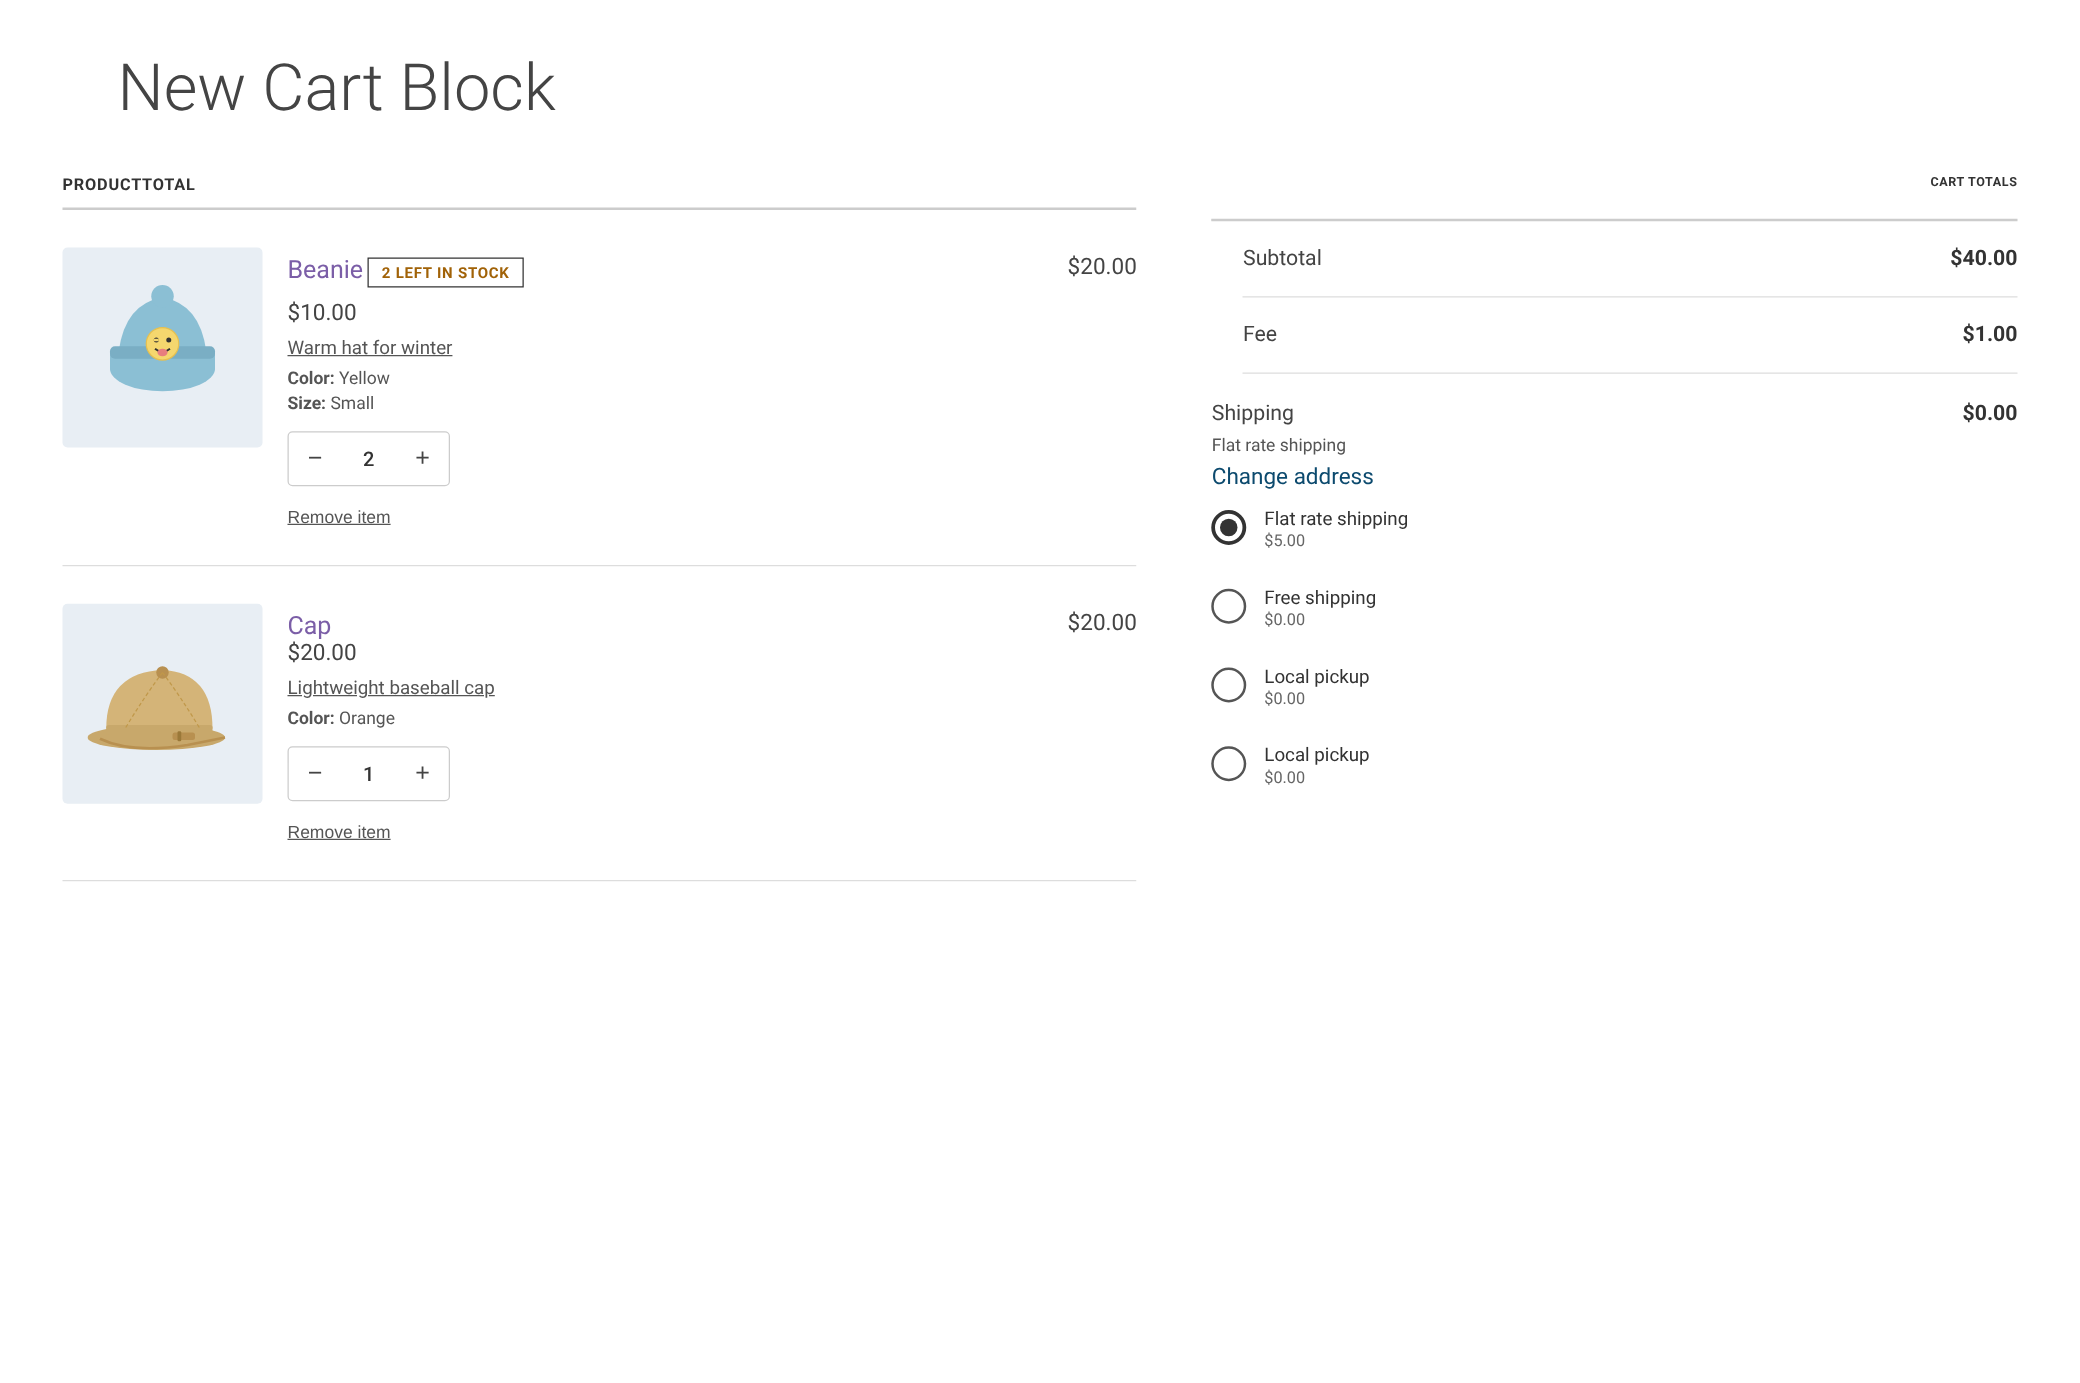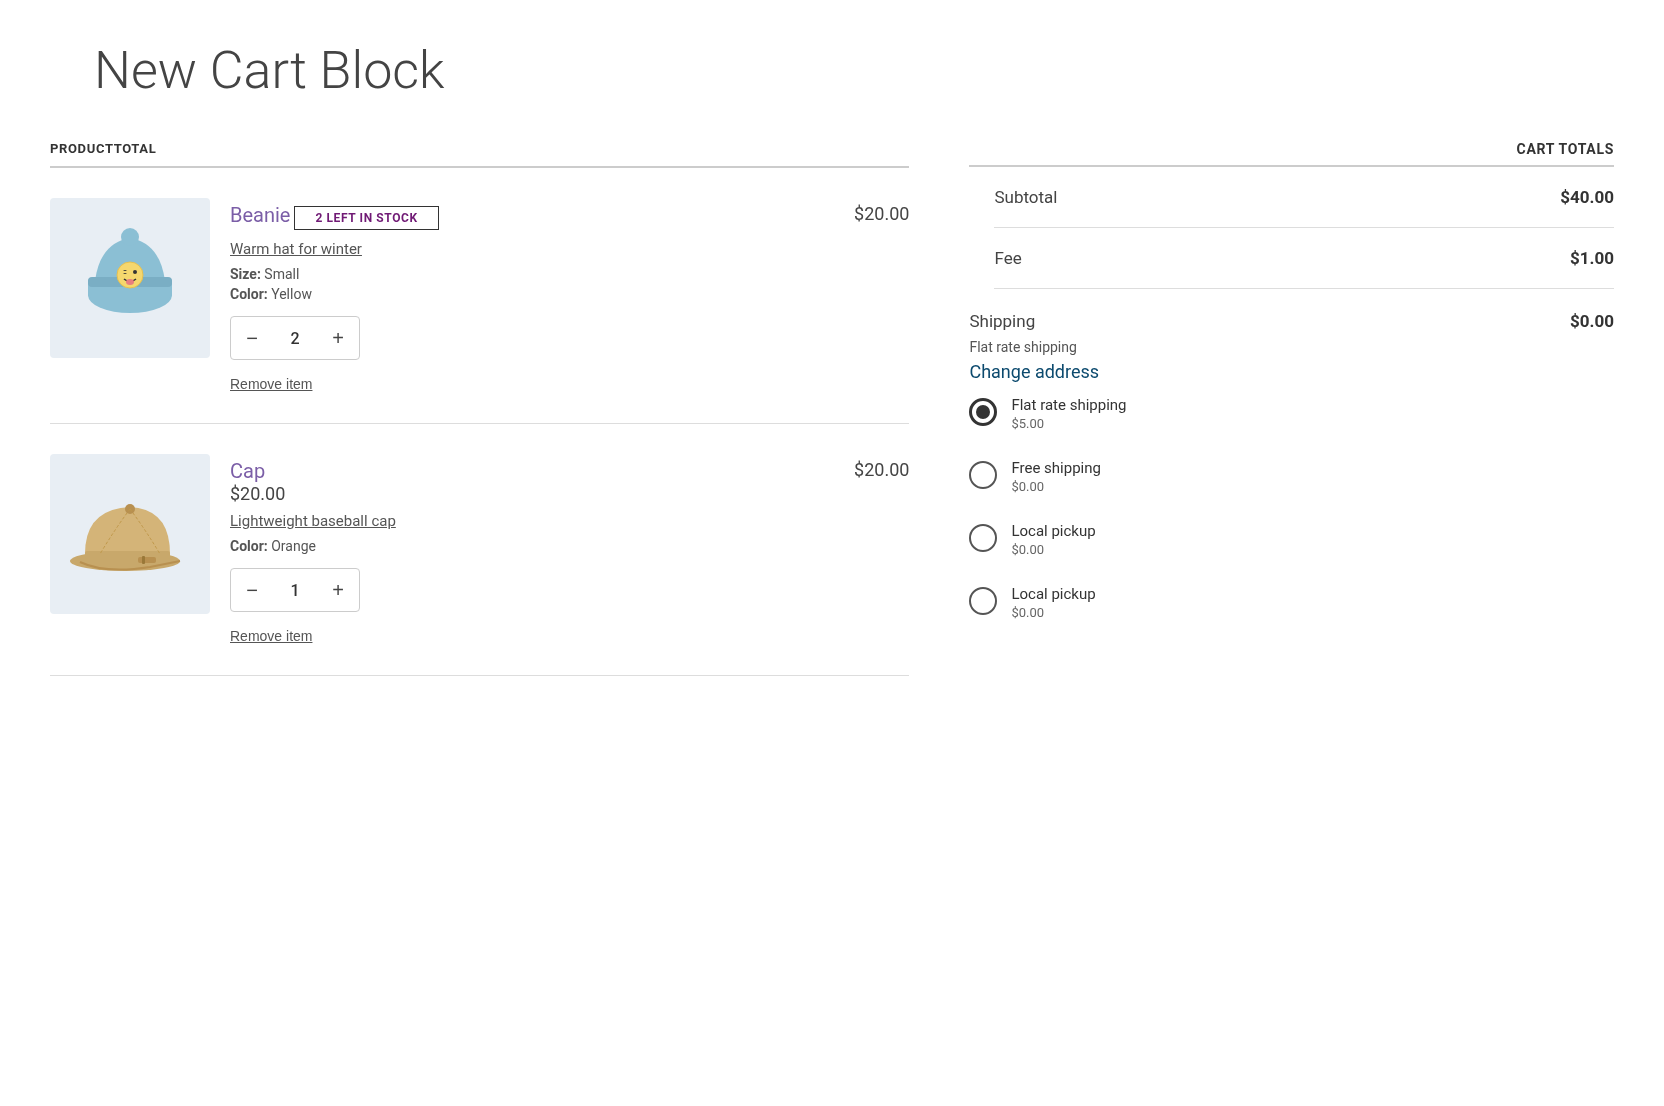--- a/index.html
+++ b/index.html
@@ -74,25 +74,25 @@
     .product-name {
       font-size: 20px;
       color: #7b5ea7;
       font-weight: 400;
       margin-bottom: 10px;
       text-decoration: none;
     }
     .stock-badge {
       display: inline-block;
       border: 1px solid #333;
-      padding: 4px 20px;
+      padding: 4px 10px;
       font-size: 12px;
       font-weight: 700;
       letter-spacing: 0.05em;
-      color: #701a75;
+      color: #a16207;
       margin-bottom: 10px;
     }
     .product-price {
       font-size: 18px;
       color: #444;
       margin-bottom: 8px;
     }
     .product-description {
       font-size: 15px;
       color: #555;
@@ -148,27 +148,27 @@
       color: #444;
       min-width: 80px;
       text-align: right;
       padding-top: 5px;
       flex-shrink: 0;
     }
 
     
     .cart-totals-header {
       text-align: right;
-      font-size: 14px;
+      font-size: 10px;
       font-weight: 700;
       letter-spacing: 0.05em;
       text-transform: uppercase;
       color: #333;
       border-bottom: 2px solid #ccc;
-      padding-bottom: 8px;
+      padding-bottom: 23px;
       margin-bottom: 0;
     }
     .totals-row {
       display: flex;
       justify-content: space-between;
       align-items: flex-start;
       padding: 20px 0;
       border-bottom: 1px solid #ddd;
       margin-left: 25px;
     }
@@ -295,28 +295,29 @@
 
           <path d="M49 56 Q55 61 61 56" stroke="#333" stroke-width="1.5" fill="none"></path>
           <ellipse cx="55" cy="59" rx="4" ry="3" fill="#e87e7e"></ellipse>
 
           <line x1="48" y1="49" x2="52" y2="49" stroke="#f5d76e" stroke-width="2"></line>
         </svg>
       </div>
       <div class="product-details">
         <a class="product-name" href="#">Beanie</a>
         <div class="stock-badge">2 LEFT IN STOCK</div>
+        <div class="product-price">$10.00</div>
         <div class="product-description">Warm hat for winter</div>
+        <div class="product-meta">
+          <strong>Color:</strong>
+          <span>Yellow</span>
+        </div>
         <div class="product-meta">
           <strong>Size:</strong>
           <span>Small</span>
-        </div>
-        <div class="product-meta">
-          <strong>Color:</strong>
-          <span>Yellow</span>
         </div>
         <div class="quantity-control">
           <button class="qty-btn">−</button>
           <span class="qty-value">2</span>
           <button class="qty-btn">+</button>
         </div>
         <button class="remove-link">Remove item</button>
       </div>
       <div class="item-total">$20.00</div>
     </div>

